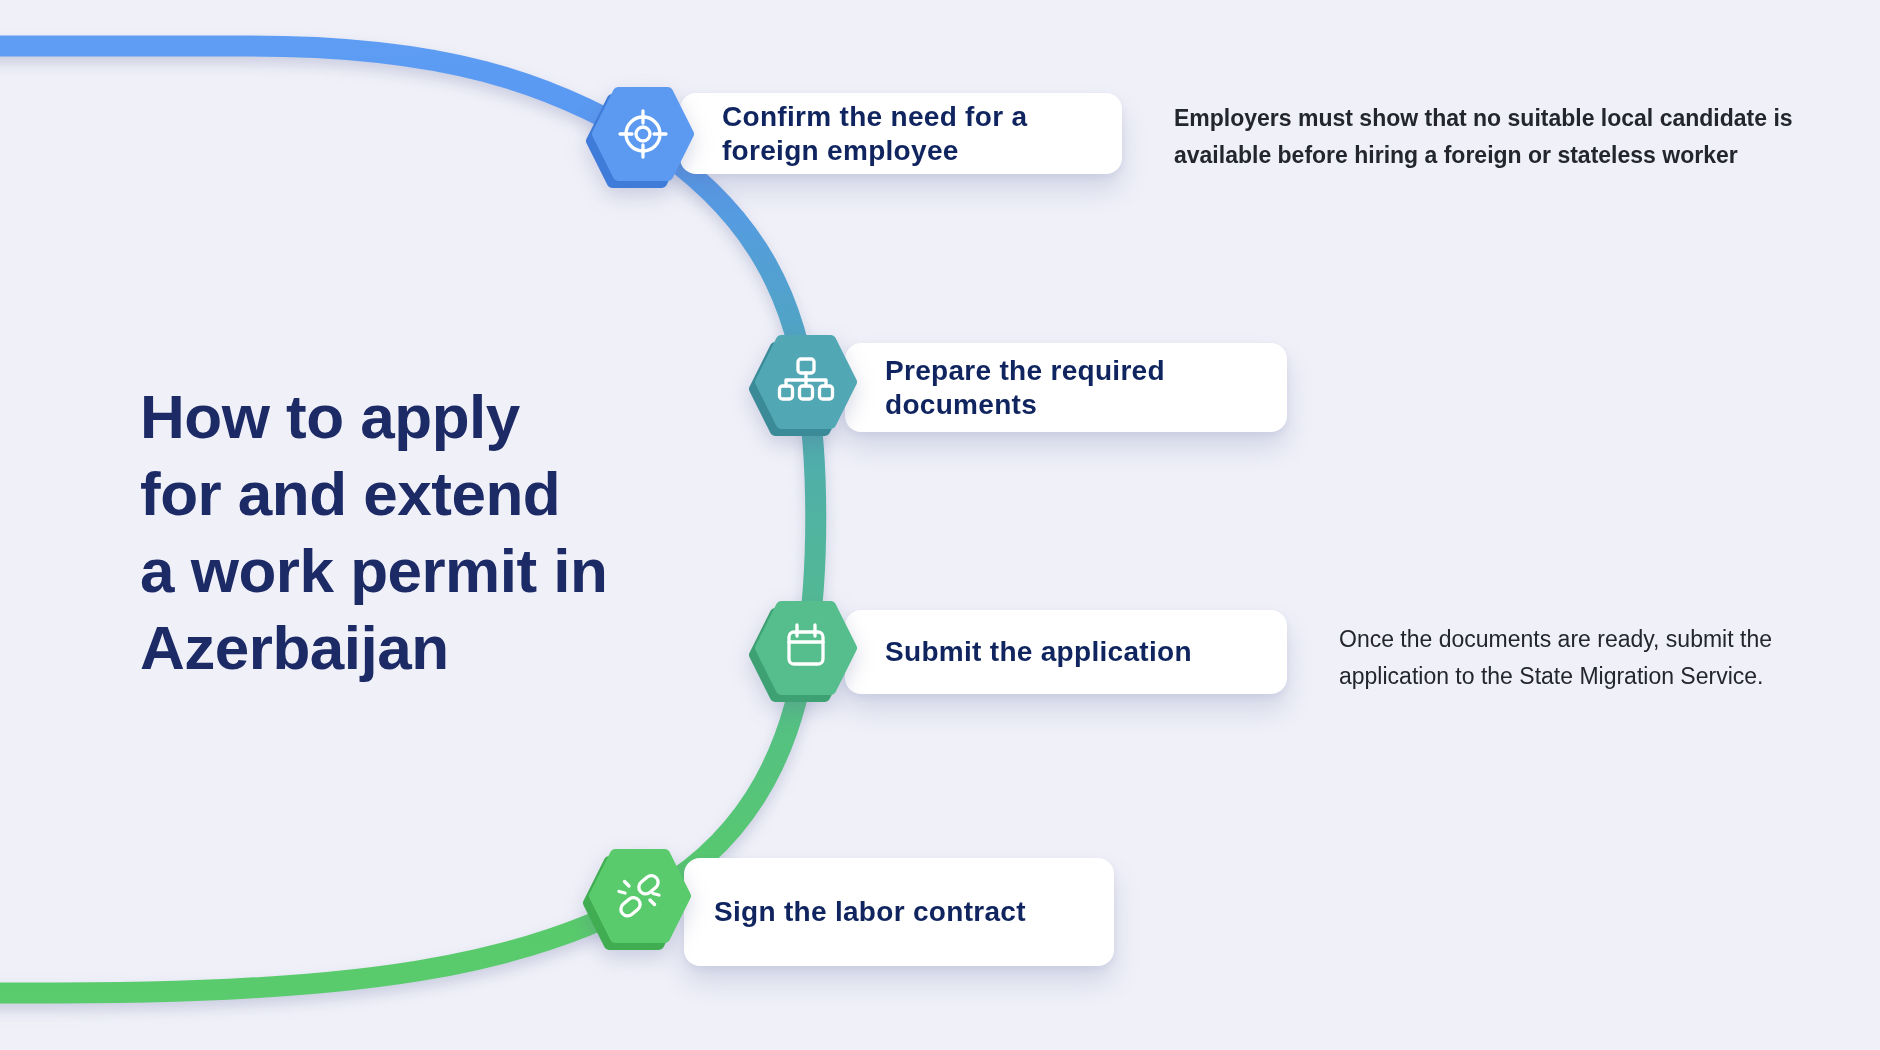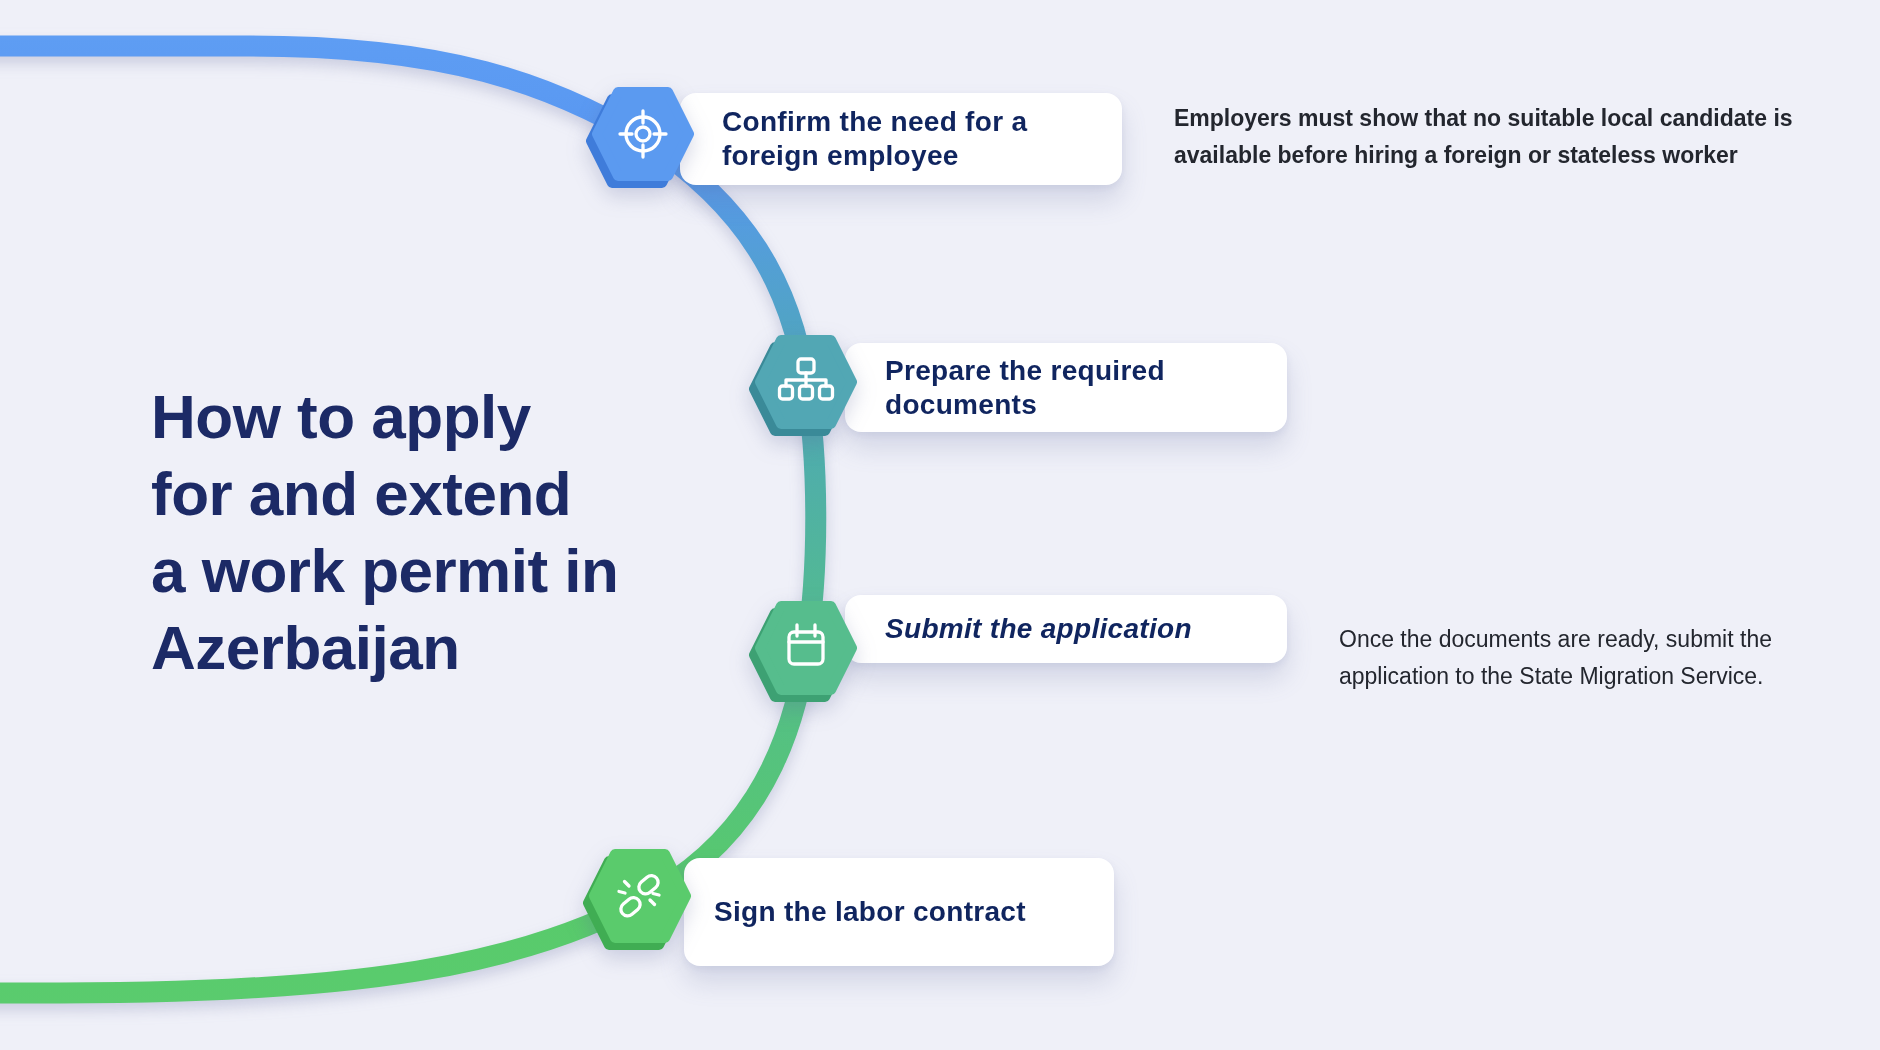--- a/index.html
+++ b/index.html
@@ -12,37 +12,37 @@
   .stage { position: relative; width: 1880px; height: 1050px; }
 
   
   .flow-svg { position: absolute; left: 0; top: 0; z-index: 1; }
   .flow-path { filter: drop-shadow(0 7px 7px rgba(110,120,165,0.28)); }
 
   
   .title {
     position: absolute; left: 140px; top: 378px; z-index: 2;
     color: #1c2a66; font-weight: 700; font-size: 62px;
-    line-height: 77px; letter-spacing: -0.5px; margin-left: 11px;
+    line-height: 77px; letter-spacing: -0.5px;
   }
 
   
   .card {
     position: absolute; z-index: 2;
     background: #ffffff; border-radius: 16px;
     box-shadow: 0 16px 26px rgba(100,110,160,0.20), 0 3px 7px rgba(100,110,160,0.10);
     display: flex; flex-direction: column; justify-content: center;
   }
   .card-line {
     color: #10255f; font-weight: 700; font-size: 28px;
     line-height: 34px; letter-spacing: 0.3px;
   }
-  .card-1 { left: 680px; top: 93px;  width: 400px; height: 92px; padding-left: 42px; }
+  .card-1 { left: 680px; top: 93px;  width: 400px; height: 81px; padding-left: 42px; }
   .card-2 { left: 845px; top: 343px; width: 402px; height: 89px; padding-left: 40px; }
-  .card-3 { left: 845px; top: 595px; width: 402px; height: 68px; padding-left: 40px; font-style: italic; }
+  .card-3 { left: 845px; top: 610px; width: 402px; height: 84px; padding-left: 40px; }
   .card-4 { left: 684px; top: 858px; width: 400px; height: 108px; padding-left: 30px; }
 
   
   .hex {
     position: absolute; z-index: 3; width: 116px; height: 110px;
     filter: drop-shadow(0 8px 10px rgba(90,100,150,0.25));
   }
   .hex-1 { left: 585px; top: 84px; }
   .hex-2 { left: 748px; top: 332px; }
   .hex-3 { left: 748px; top: 598px; }

